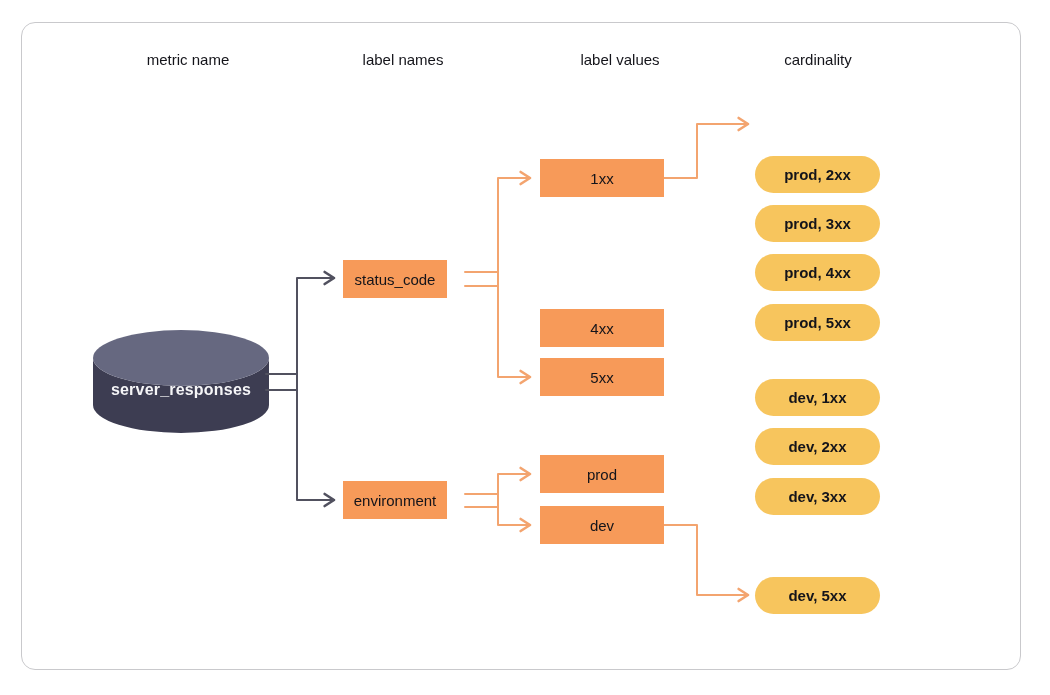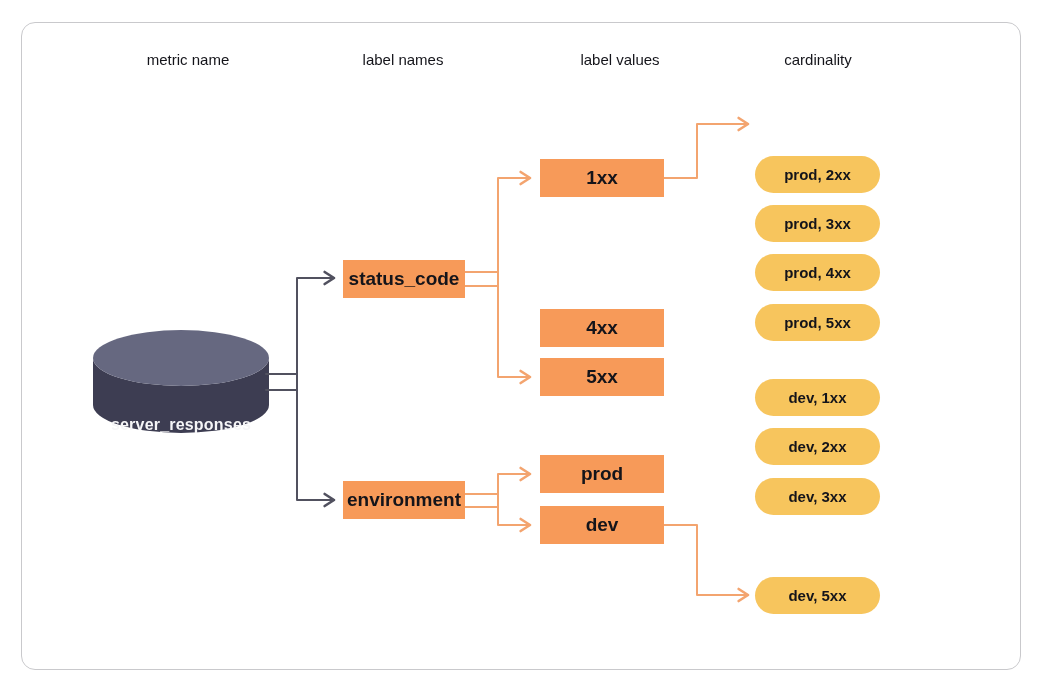--- a/index.html
+++ b/index.html
@@ -18,29 +18,29 @@
     white-space:nowrap;
   }
   svg.wires { position:absolute; left:0; top:0; width:1050px; height:695px; }
   .wire-dark   { fill:none; stroke:var(--line-dark,#51515F); stroke-width:2; stroke-linecap:round; stroke-linejoin:round; }
   .wire-orange { fill:none; stroke:var(--line-orange,#F3A46F); stroke-width:2; stroke-linecap:round; stroke-linejoin:round; }
   .cyl-body { fill:var(--cylinder-body,#3D3D52); }
   .cyl-top  { fill:var(--cylinder-top,#666880); }
   .cyl-label {
     position:absolute; left:93px; top:381px; width:176px; text-align:center;
     font-size:16px; font-weight:700; color:var(--text-light,#F5F5F7);
-    letter-spacing:0.2px; white-space:nowrap;margin-top:35px;
+    letter-spacing:0.2px; white-space:nowrap;
   }
   .node {
     position:absolute; background:var(--box-orange,#F79A59);
     display:flex; align-items:center; justify-content:center;
-    font-size:19px; font-weight:700; color:var(--text-dark,#14141A);
+    font-size:15px; font-weight:400; color:var(--text-dark,#14141A);
     box-sizing:border-box; white-space:nowrap;text-align:right;
   }
-  .name-box  { left:343px; width:122px; height:38px; }
+  .name-box  { left:343px; width:104px; height:38px; }
   .value-box { left:540px; width:124px; height:38px; }
   .pill {
     position:absolute; left:755px; width:125px; height:37px;
     border-radius:19px; background:var(--pill-yellow,#F7C55D);
     display:flex; align-items:center; justify-content:center;
     font-size:15px; font-weight:700; color:var(--text-dark,#14141A);
     white-space:nowrap;
   }
 </style>
 </head>

